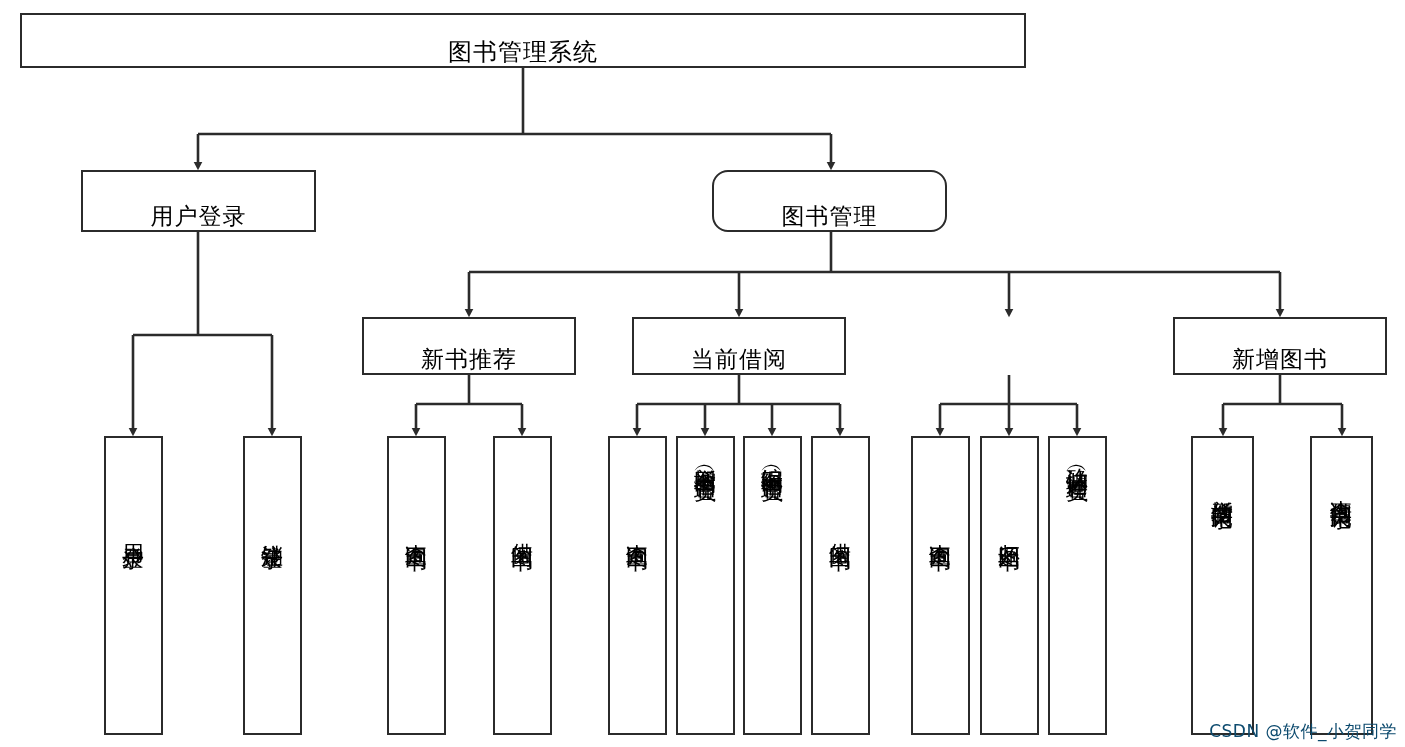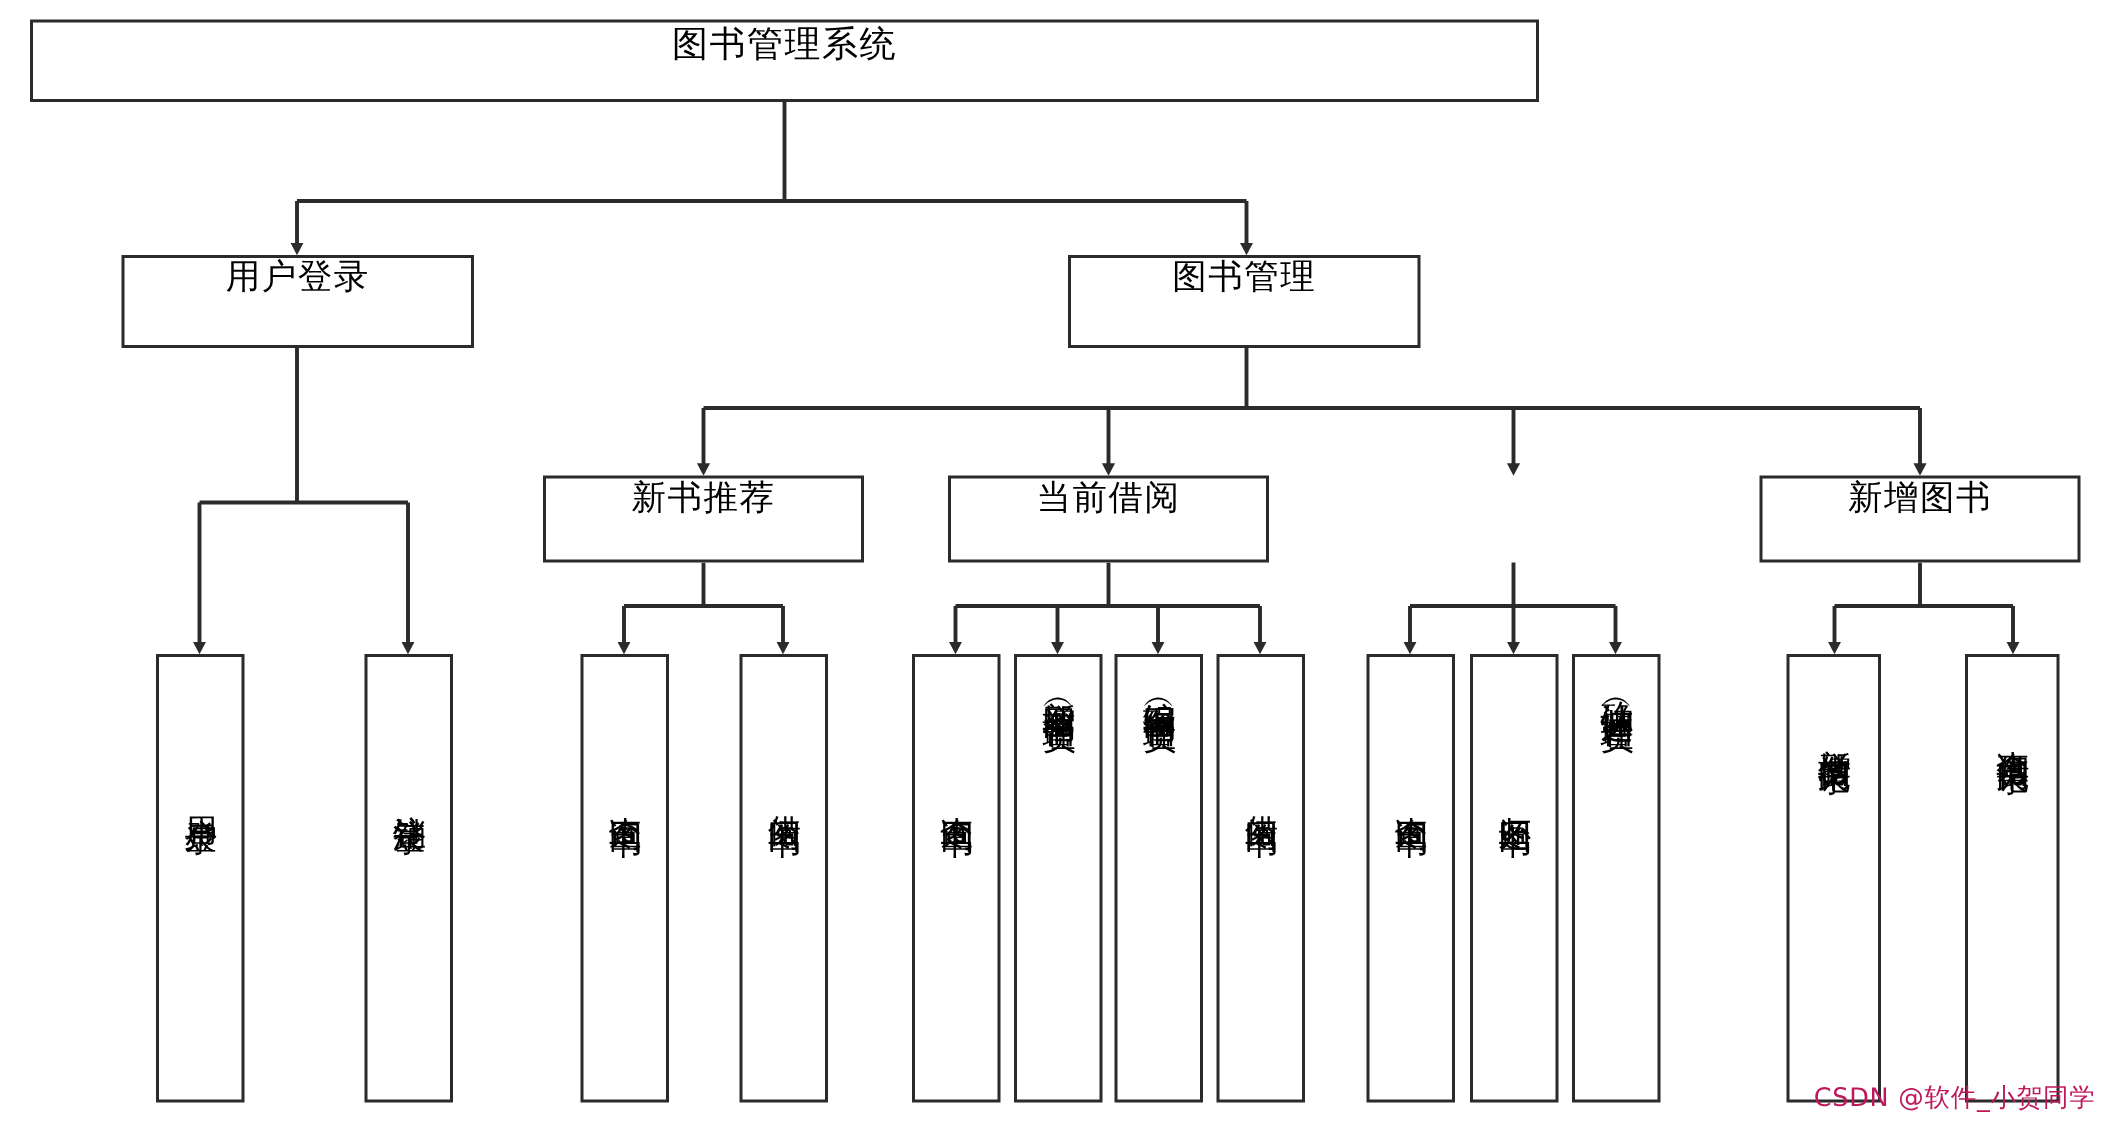--- a/index.html
+++ b/index.html
@@ -25,21 +25,21 @@
     top: 0;
     width: 1405px;
     height: 747px;
   }
   .node {
     position: absolute;
     box-sizing: border-box;
     background: #ffffff;
     border: 2px solid #2b2b2b;
     display: flex;
-    align-items: flex-start;
+    align-items: flex-end;
     justify-content: center;
     color: #000000;
   }
   .node-label {
     display: block;
     text-align: center;
     line-height: 1.18;
     white-space: nowrap;
   }
   .node.horizontal .node-label {
@@ -71,21 +71,21 @@
     margin-top: 6px;
   }
   .node.vertical.upper .node-label {
     margin-top: 38px;
   }
   #watermark {
     position: absolute;
     right: 8px;
     bottom: 4px;
     font-size: 17px;
-    color: #be185d;
+    color: #0c4a6e;
     letter-spacing: 0.5px;
     white-space: nowrap;
   }
 </style>
 </head>
 <body>
 
 <div id="diagram-root">
 
   <svg id="diagram-svg" viewBox="0 0 1405 747" xmlns="http://www.w3.org/2000/svg">
@@ -139,21 +139,21 @@
     </g>
   </svg>
 
   <div class="node root horizontal" style="left:20px; top:13px; width:1006px; height:55px;">
     <span class="node-label">图书管理系统</span>
   </div>
 
   <div class="node horizontal" style="left:81px; top:170px; width:235px; height:62px;">
     <span class="node-label">用户登录</span>
   </div>
-  <div class="node horizontal" style="left:712px; top:170px; width:235px; height:62px;">
+  <div class="node horizontal" style="left:712px; top:170px; width:235px; height:62px;border-radius:16px;">
     <span class="node-label">图书管理</span>
   </div>
 
   <div class="node horizontal" style="left:362px; top:317px; width:214px; height:58px;">
     <span class="node-label">新书推荐</span>
   </div>
   <div class="node horizontal" style="left:632px; top:317px; width:214px; height:58px;">
     <span class="node-label">当前借阅</span>
   </div>
   <div class="node horizontal" style="left:1173px; top:317px; width:214px; height:58px;">

